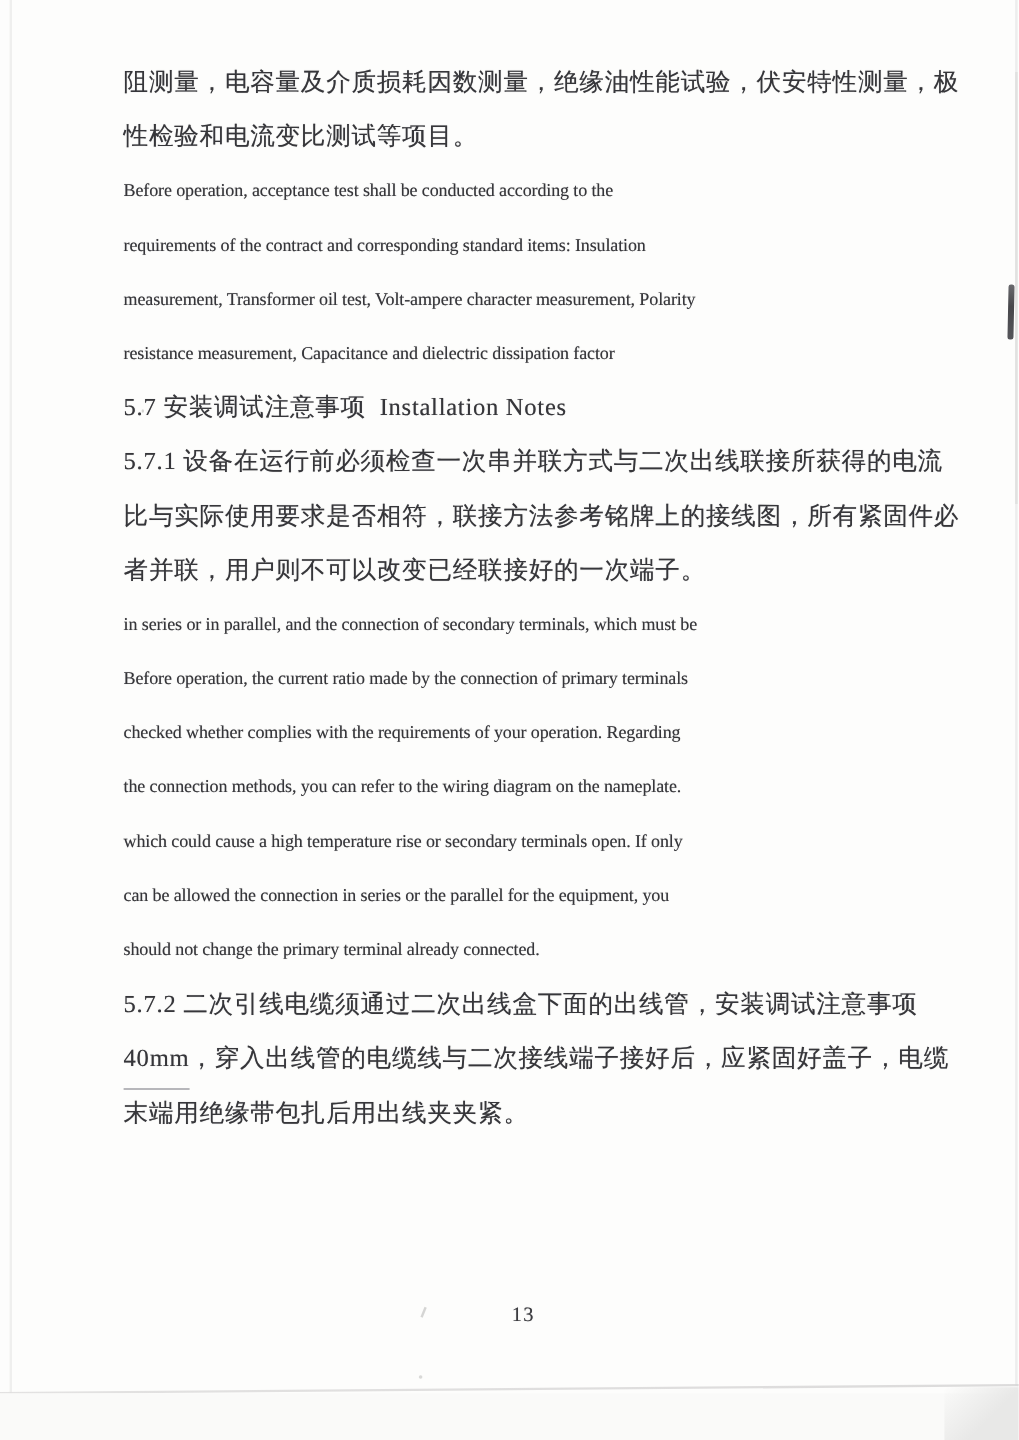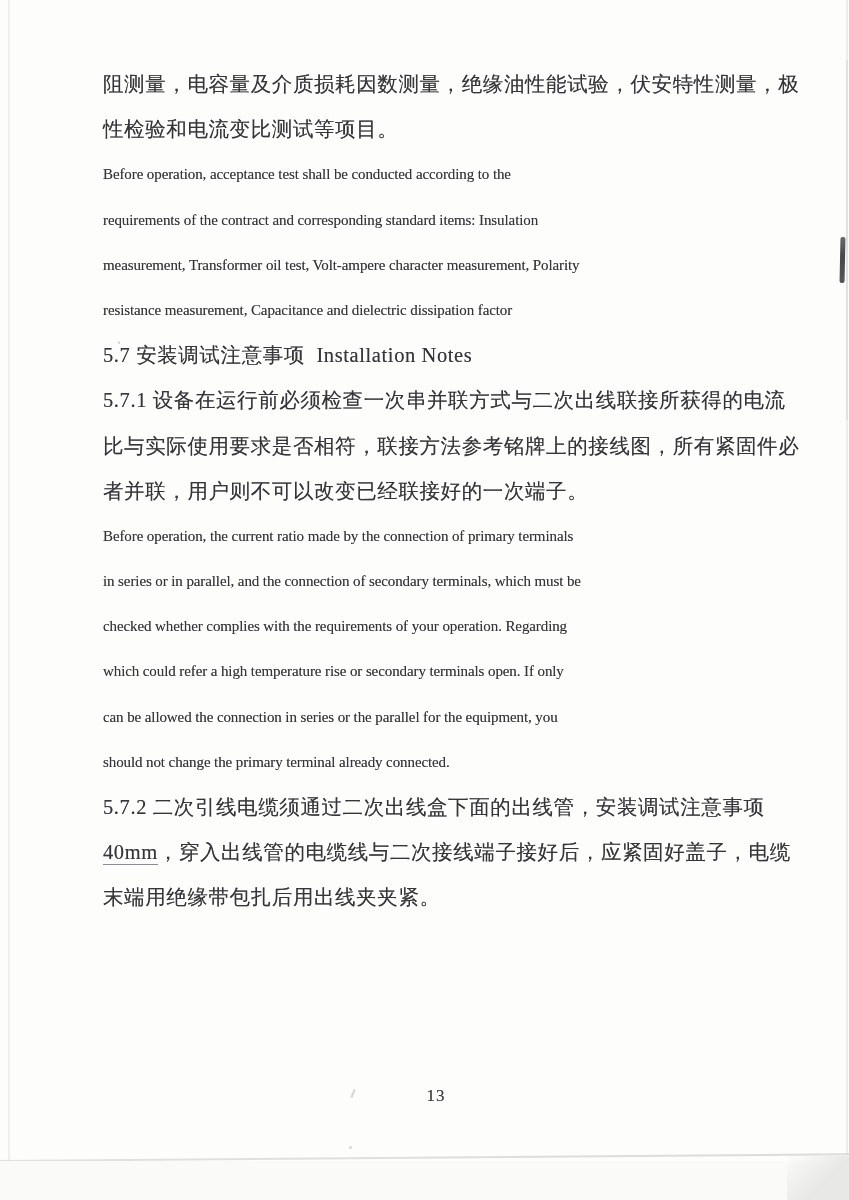--- a/index.html
+++ b/index.html
@@ -57,32 +57,32 @@
   .speck-slash {
     left: 352px; top: 1089px; width: 2px; height: 9px;
     transform: rotate(22deg); opacity: 0.55;
   }
   .speck-dot-1 { left: 349px; top: 1146px; width: 3px; height: 3px; border-radius: 50%; opacity: 0.5; }
   .speck-dot-2 { left: 118px; top: 341px; width: 2px; height: 3px; border-radius: 50%; opacity: 0.6; }
 
   
   .text-block {
     position: absolute;
-    left: 103px; top: 62px;
+    left: 103px; top: 47px;
     width: 700px;
   }
   .line {
     height: 45.2px;
     line-height: 45.2px;
     white-space: pre;
     text-shadow: 0 0 0.6px rgba(60,60,64,0.55);
   }
   .line.zh { font-size: 20.5px; letter-spacing: 0.6px; }
   .line.en { font-size: 15px; letter-spacing: -0.1px; }
-  .u { border-bottom: 1px solid #8a8a90; padding-bottom: 1px; }
+  .u { border-bottom: 1px solid #8a8a90; padding-bottom: 14px; }
 
   .page-number {
     position: absolute;
     left: 0; top: 1086px;
     width: 872px;
     text-align: center;
     font-size: 17px;
     letter-spacing: 1px;
     color: #3c3c40;
     text-shadow: 0 0 0.6px rgba(60,60,64,0.5);
@@ -102,24 +102,25 @@
       <div class="line zh">阻测量，电容量及介质损耗因数测量，绝缘油性能试验，伏安特性测量，极</div>
       <div class="line zh">性检验和电流变比测试等项目。</div>
       <div class="line en">Before operation, acceptance test shall be conducted according to the</div>
       <div class="line en">requirements of the contract and corresponding standard items: Insulation</div>
       <div class="line en">measurement, Transformer oil test, Volt-ampere character measurement, Polarity</div>
       <div class="line en">resistance measurement, Capacitance and dielectric dissipation factor</div>
       <div class="line zh">5.7 安装调试注意事项  Installation Notes</div>
       <div class="line zh">5.7.1 设备在运行前必须检查一次串并联方式与二次出线联接所获得的电流</div>
       <div class="line zh">比与实际使用要求是否相符，联接方法参考铭牌上的接线图，所有紧固件必</div>
       <div class="line zh">者并联，用户则不可以改变已经联接好的一次端子。</div>
+      <div class="line en">in series or in parallel, and the connection of secondary terminals, which must be</div>
       <div class="line en">Before operation, the current ratio made by the connection of primary terminals</div>
-      <div class="line en">in series or in parallel, and the connection of secondary terminals, which must be</div>
       <div class="line en">checked whether complies with the requirements of your operation. Regarding</div>
-      <div class="line en">which could refer a high temperature rise or secondary terminals open. If only</div>
+      <div class="line en">the connection methods, you can refer to the wiring diagram on the nameplate.</div>
+      <div class="line en">which could cause a high temperature rise or secondary terminals open. If only</div>
       <div class="line en">can be allowed the connection in series or the parallel for the equipment, you</div>
       <div class="line en">should not change the primary terminal already connected.</div>
       <div class="line zh">5.7.2 二次引线电缆须通过二次出线盒下面的出线管，安装调试注意事项</div>
       <div class="line zh"><span class="u">40mm</span>，穿入出线管的电缆线与二次接线端子接好后，应紧固好盖子，电缆</div>
       <div class="line zh">末端用绝缘带包扎后用出线夹夹紧。</div>
     </div>
 
   <div class="page-number">13</div>
 
   <div class="paper-bottom-edge"></div>

